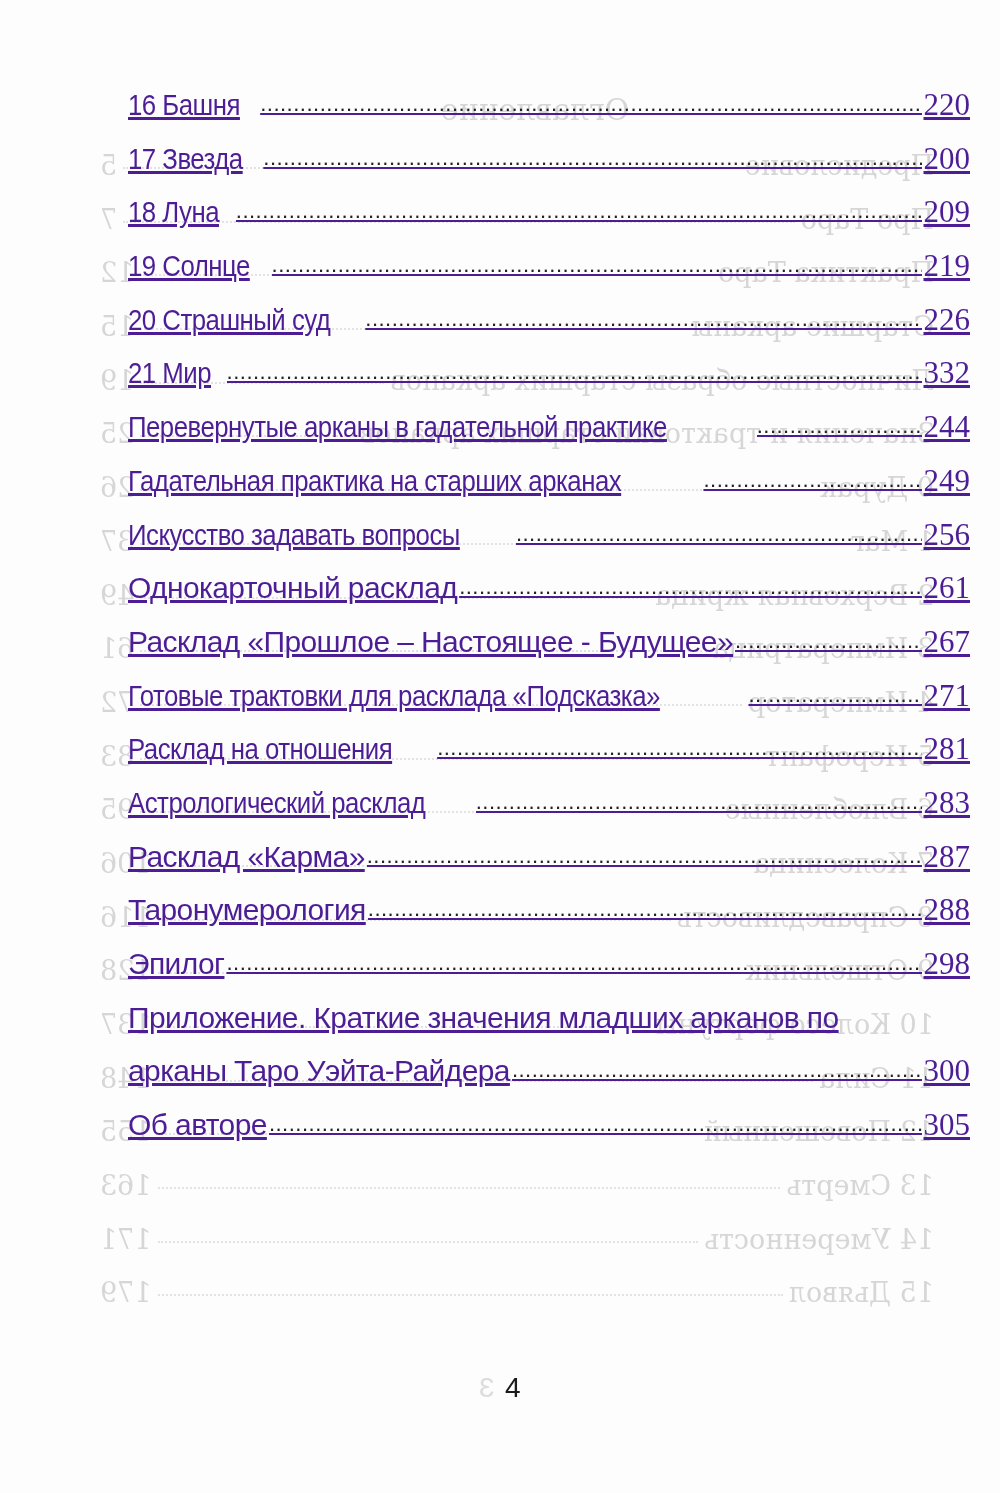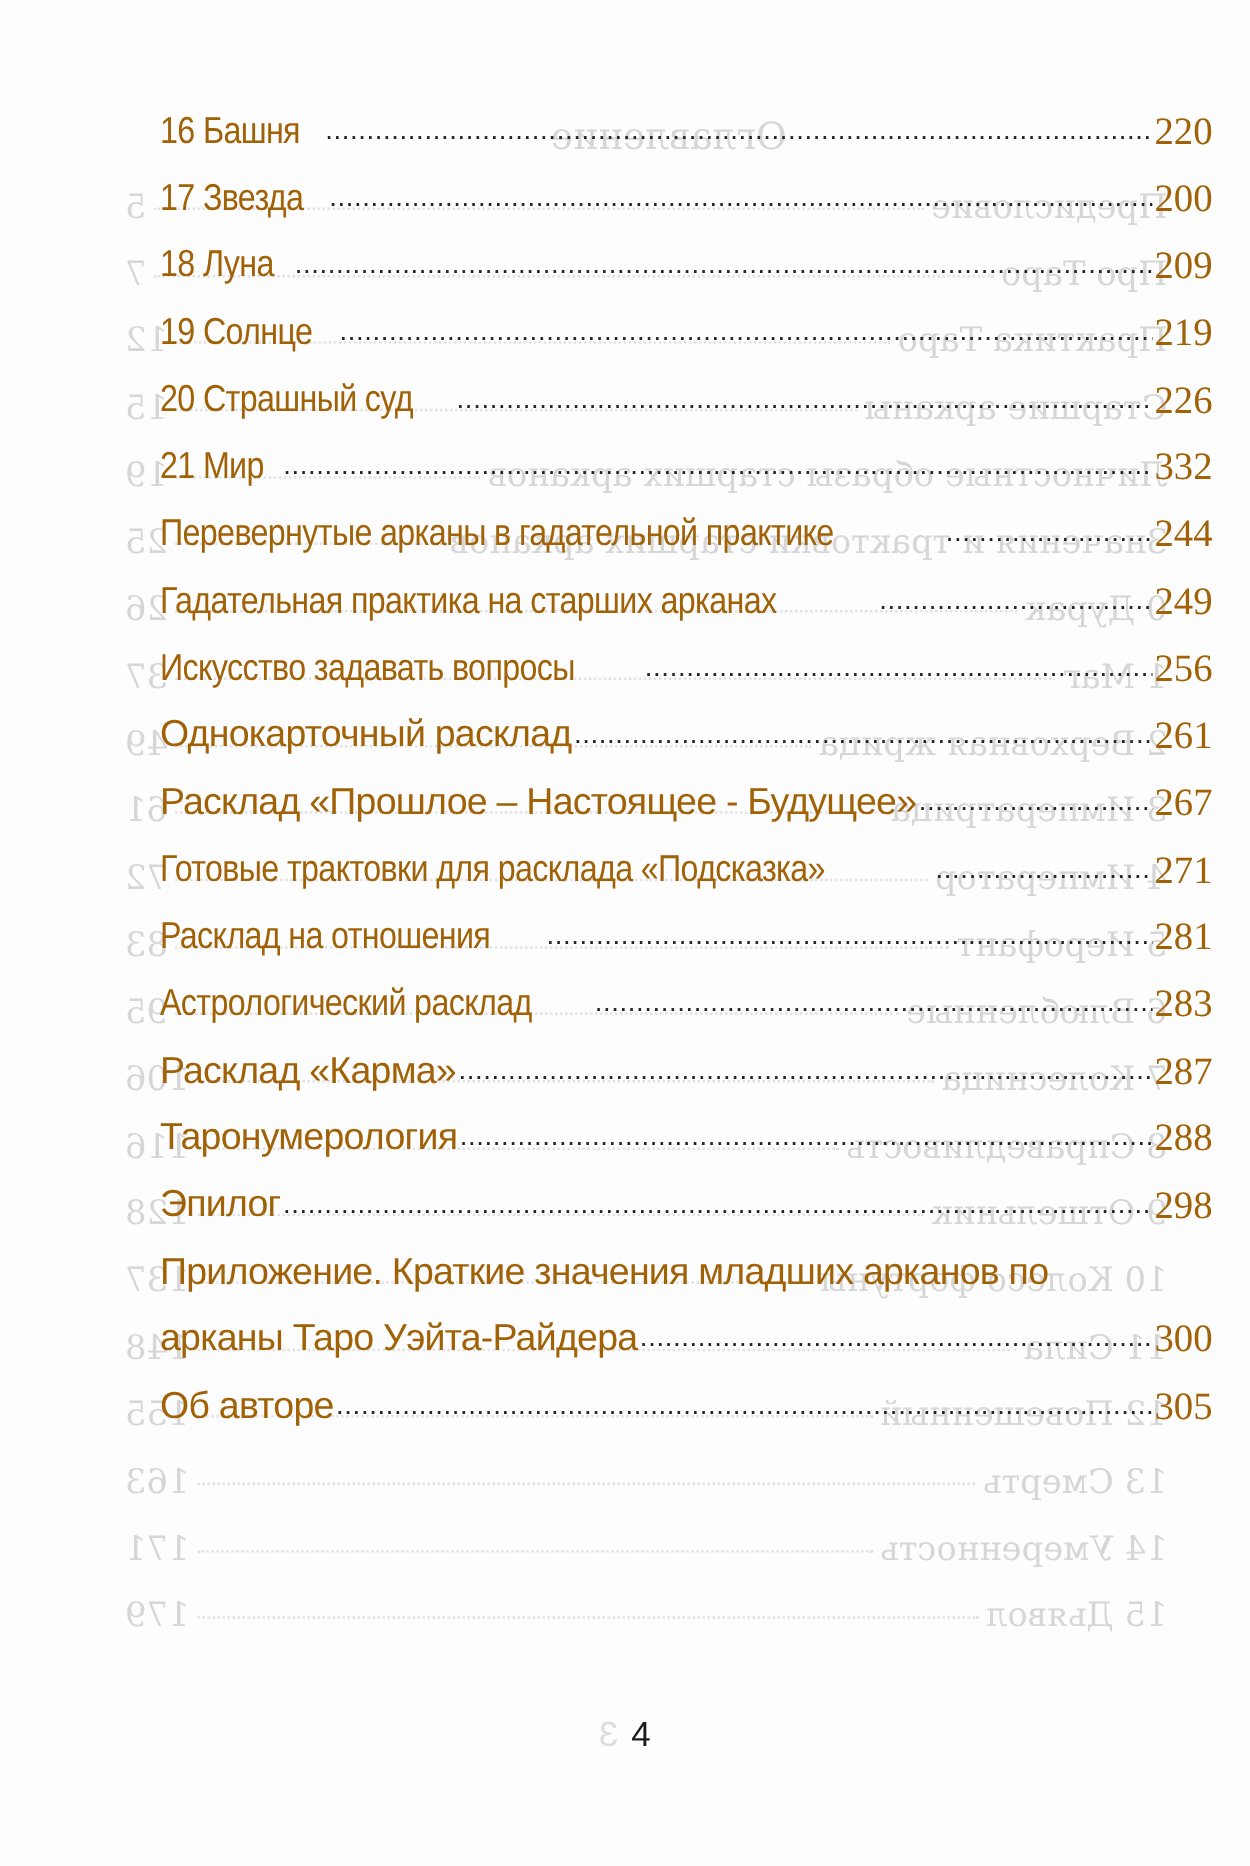--- a/index.html
+++ b/index.html
@@ -60,21 +60,22 @@
       width: 842px;
     }
     .toc-row {
       display: flex;
       align-items: flex-start;
       height: 53.7px;
       line-height: 53.7px;
       font-size: 30px;
       font-family: "Liberation Sans", "DejaVu Sans", sans-serif;
       letter-spacing: -0.6px;
-      color: #a16207;
+      color: #4c1d95;
+      text-decoration: underline;
     }
     .toc-row.cond .toc-label {
       display: inline-block;
       transform: scaleX(0.86);
       transform-origin: left center;
     }
     .toc-label {
       white-space: nowrap;
     }
     .toc-dots {

